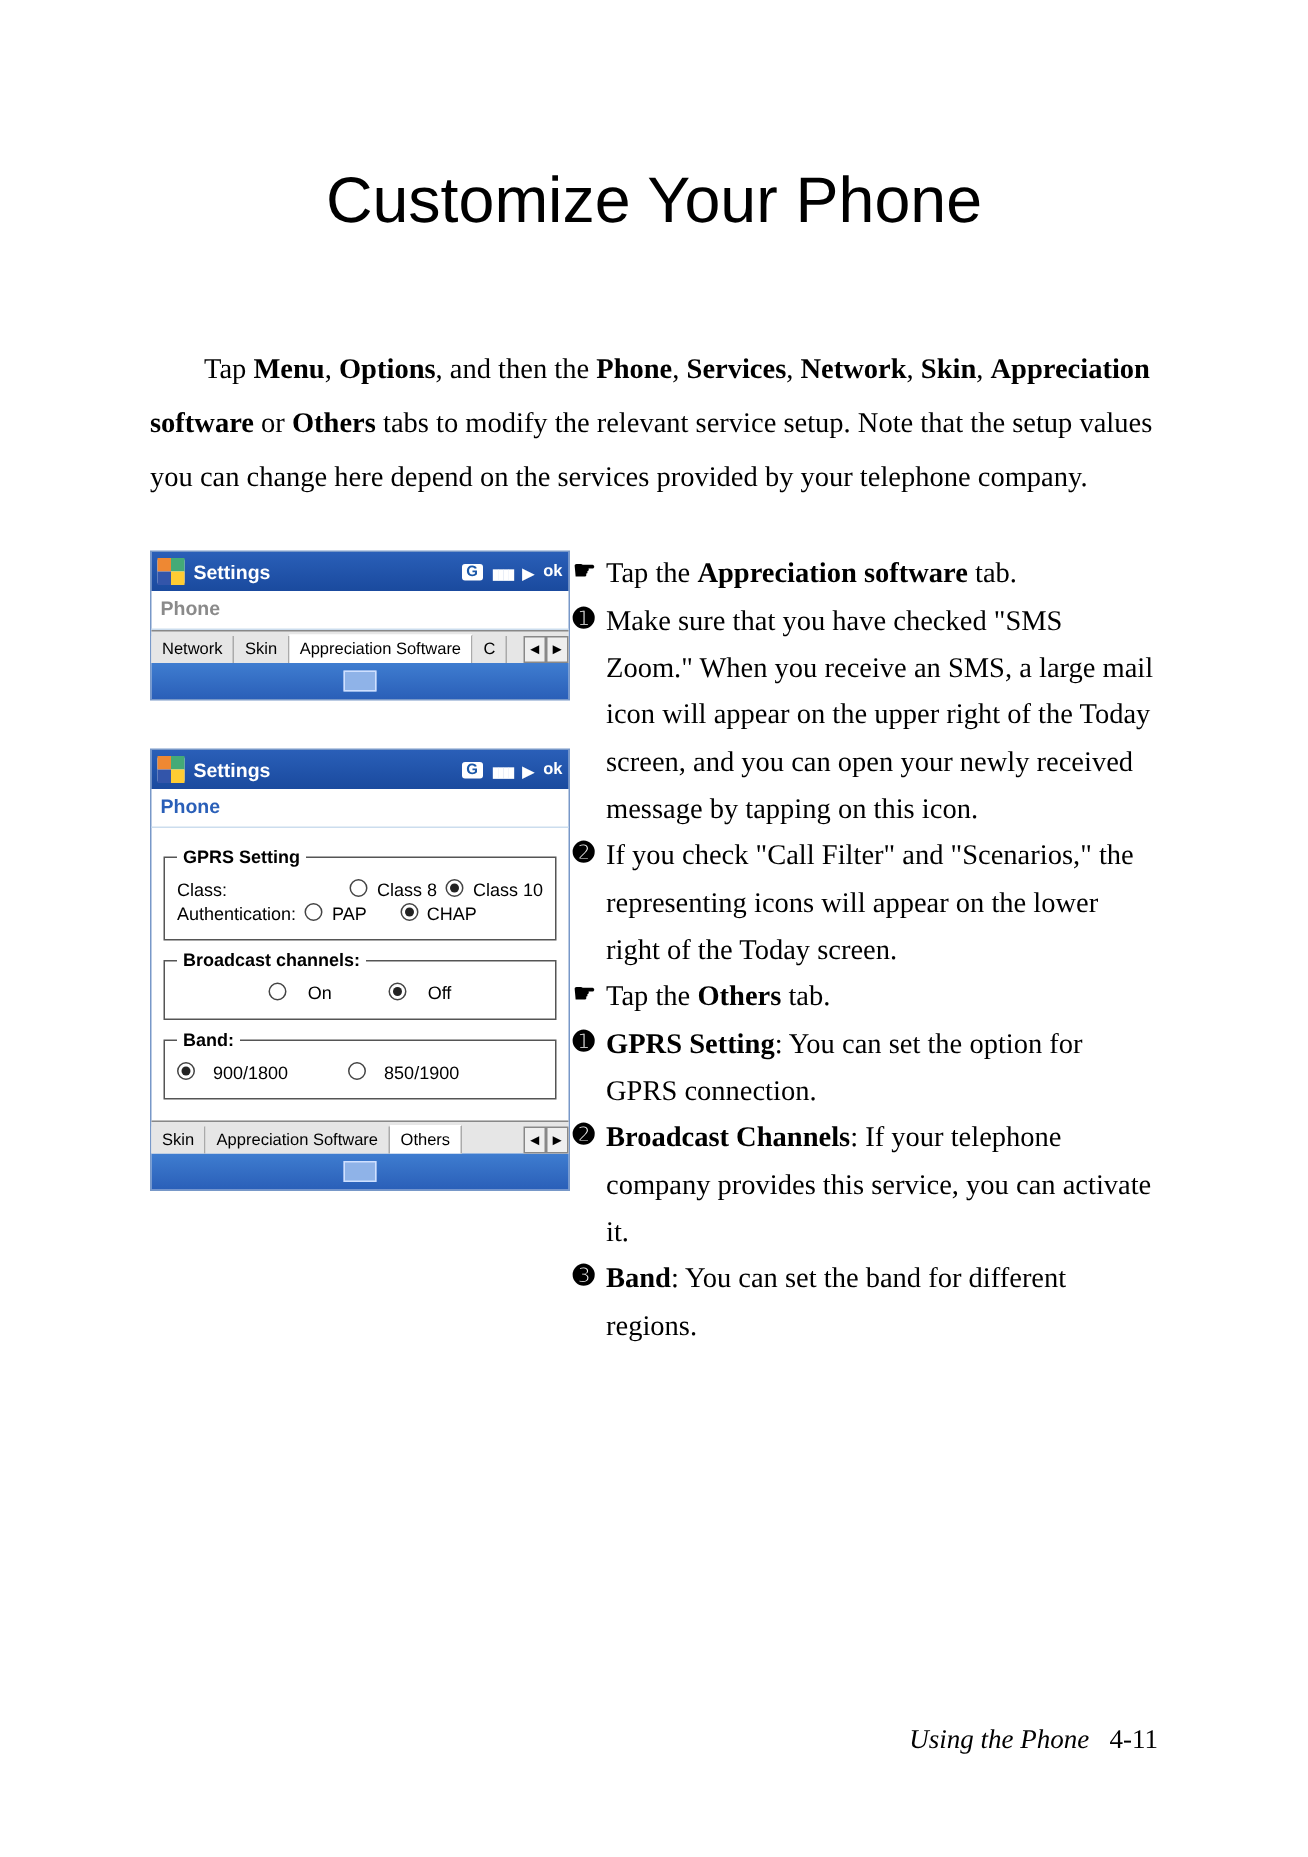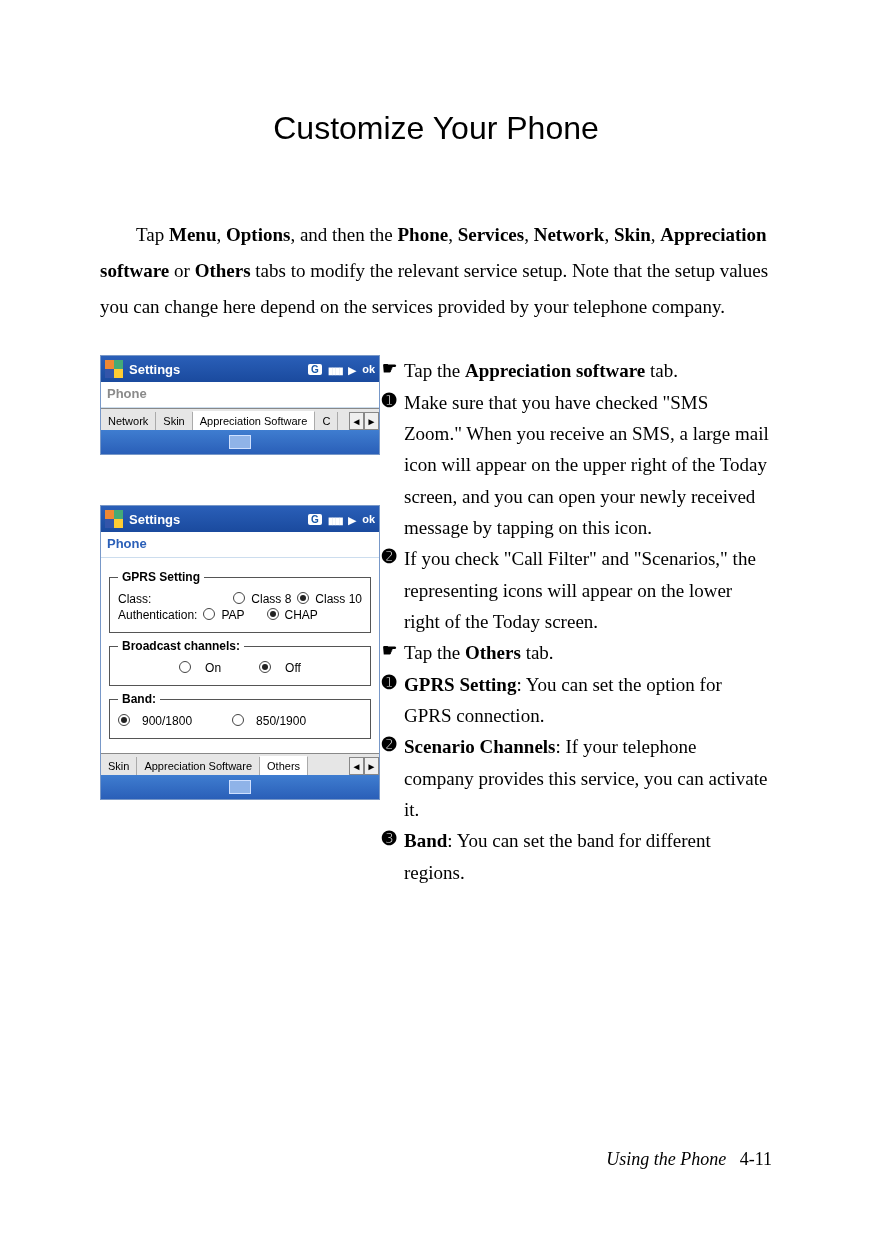--- a/index.html
+++ b/index.html
@@ -11,21 +11,21 @@
     font-family: "Times New Roman", serif;
     color: #000;
     position: relative;
   }
   .page {
     padding: 110px 100px 60px 100px;
   }
   h1 {
     font-family: Arial, Helvetica, sans-serif;
     font-weight: 400;
-    font-size: 32px;
+    font-size: 43px;
     text-align: center;
     margin: 0 0 70px 0;
   }
   .intro {
     font-size: 19px;
     line-height: 1.9;
     margin-bottom: 30px;
   }
   .intro .indent { display:inline-block; width:36px; }
   .columns {
@@ -35,21 +35,21 @@
   .left-col { width: 260px; flex-shrink: 0; }
   .right-col { flex: 1; font-size: 19px; line-height: 1.65; }
 
   
   .shot {
     width: 280px;
     font-family: Tahoma, Arial, sans-serif;
     font-size: 12px;
     border: 1px solid #7898c8;
     background: #fff;
-    margin-bottom: 50px;
+    margin-bottom: 32px;
   }
   .titlebar {
     display: flex;
     align-items: center;
     height: 26px;
     background: linear-gradient(#2a5fb8, #1a4a9e);
     color: #fff;
     padding: 0 4px;
     font-size: 13px;
   }
@@ -258,21 +258,21 @@
       <div>
         <span class="bicon num">➋</span><span class="btxt">If you check "Call Filter" and "Scenarios," the representing icons will appear on the lower right of the Today screen.</span>
       </div>
       <div>
         <span class="bicon hands"></span><span class="btxt"><span> Tap the </span><b>Others</b><span> tab.</span></span>
       </div>
       <div>
         <span class="bicon num">➊</span><span class="btxt"><b>GPRS Setting</b><span>: You can set the option for GPRS connection.</span></span>
       </div>
       <div>
-        <span class="bicon num">➋</span><span class="btxt"><b>Scenario Channels</b><span>: If your telephone company provides this service, you can activate it.</span></span>
+        <span class="bicon num">➋</span><span class="btxt"><b>Broadcast Channels</b><span>: If your telephone company provides this service, you can activate it.</span></span>
       </div>
       <div>
         <span class="bicon num">➌</span><span class="btxt"><b>Band</b><span>: You can set the band for different regions.</span></span>
       </div>
     </div>
   </div>
 </div>
 
 <div class="foot">
   <span>Using the Phone</span>&nbsp;&nbsp;&nbsp;<span style="font-style:normal">4-11</span>

